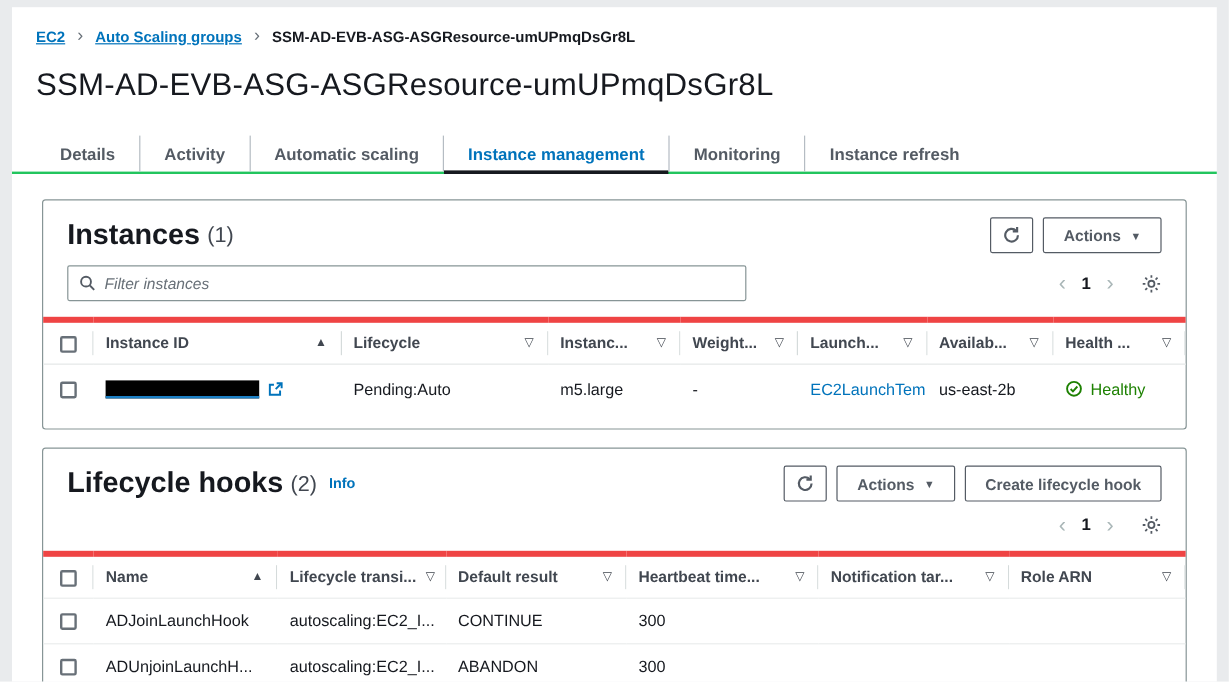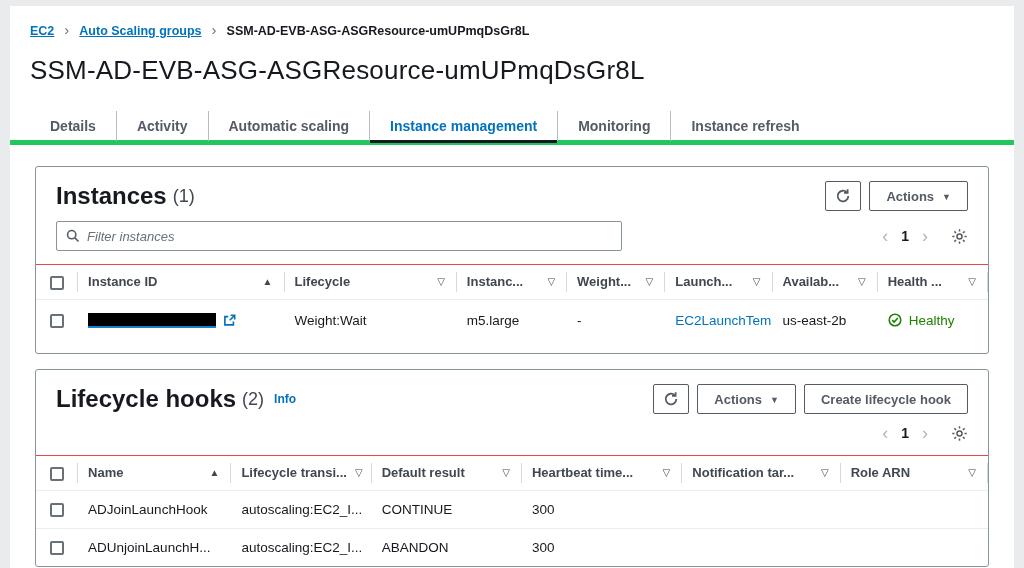--- a/index.html
+++ b/index.html
@@ -33,21 +33,21 @@
     font-weight: 500;
     letter-spacing: 0.2px;
     color: #16191f;
   }
   
   .tabs {
     display: flex;
     align-items: center;
     margin-top: 26px;
     padding-left: 20px;
-    border-bottom: 5px solid #22c55e;
+    border-bottom: 2px solid #22c55e;
     height: 33px;
   }
   .tab {
     position: relative;
     padding: 0 20px;
     font-size: 14px;
     font-weight: 700;
     color: #545b64;
     line-height: 30px;
     cursor: pointer;
@@ -112,21 +112,21 @@
     font-family: inherit; font-size: 13px; color: #16191f;
   }
   .search-box input::placeholder { font-style: italic; color: #687078; opacity: 1; }
   .pagination { margin-left: auto; display: flex; align-items: center; gap: 13px; }
   .page-chevron { color: #aab7b8; font-size: 18px; font-weight: 400; line-height: 1; cursor: default; }
   .page-num { font-size: 14px; font-weight: 700; color: #16191f; }
   .gear { margin-left: 10px; cursor: pointer; display: flex; }
   
   table { width: 100%; border-collapse: collapse; table-layout: fixed; }
   thead th {
-    border-top: 1px solid #ef4444;
+    border-top: 5px solid #ef4444;
     border-bottom: 1px solid #eaeded;
     padding: 9px 12px 9px 10px;
     font-size: 13px;
     font-weight: 700;
     color: #414750;
     text-align: left;
     position: relative;
     white-space: nowrap;
     overflow: hidden;
   }
@@ -305,21 +305,21 @@
                 <span class="redacted"></span>
                 <span style="display:flex;">
                   <svg width="13" height="13" viewBox="0 0 16 16" fill="none" stroke="#0073bb" stroke-width="2">
                     <path d="M12.8 9.2v4.2H2.3V3.2h4.2"></path>
                     <path d="M9.3 1.6h5.1v5.1"></path>
                     <path d="M14 2 8.3 7.7"></path>
                   </svg>
                 </span>
               </span>
             </td>
-            <td>Weight:Wait</td>
+            <td>Pending:Auto</td>
             <td>m5.large</td>
             <td>-</td>
             <td><a class="cell-link">EC2LaunchTem</a></td>
             <td>us-east-2b</td>
             <td>
               <span class="health">
                 <span style="display:flex;">
                   <svg width="14" height="14" viewBox="0 0 16 16" fill="none" stroke="#1d8102" stroke-width="1.8">
                     <circle cx="8" cy="8" r="6.6"></circle>
                     <path d="M4.8 8.2l2.2 2.2L11.2 5.8"></path>

